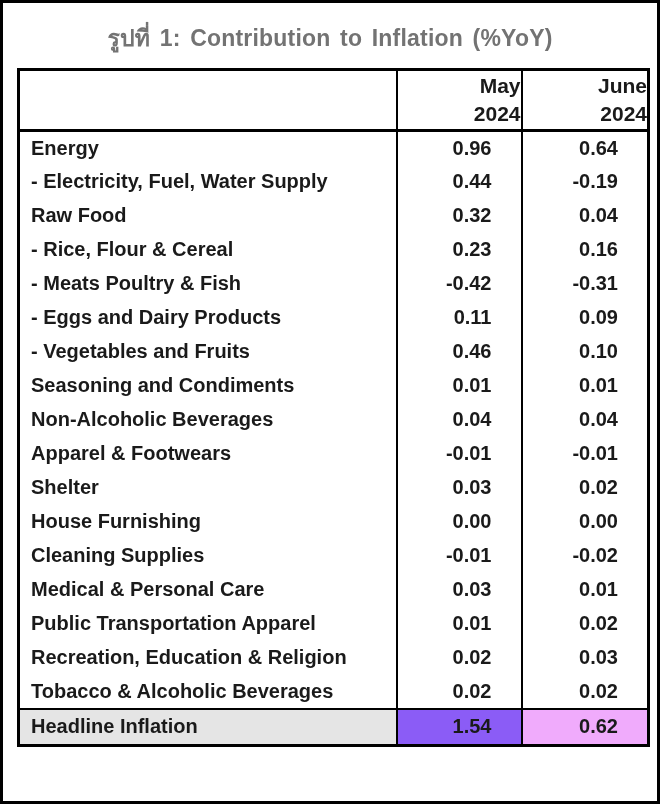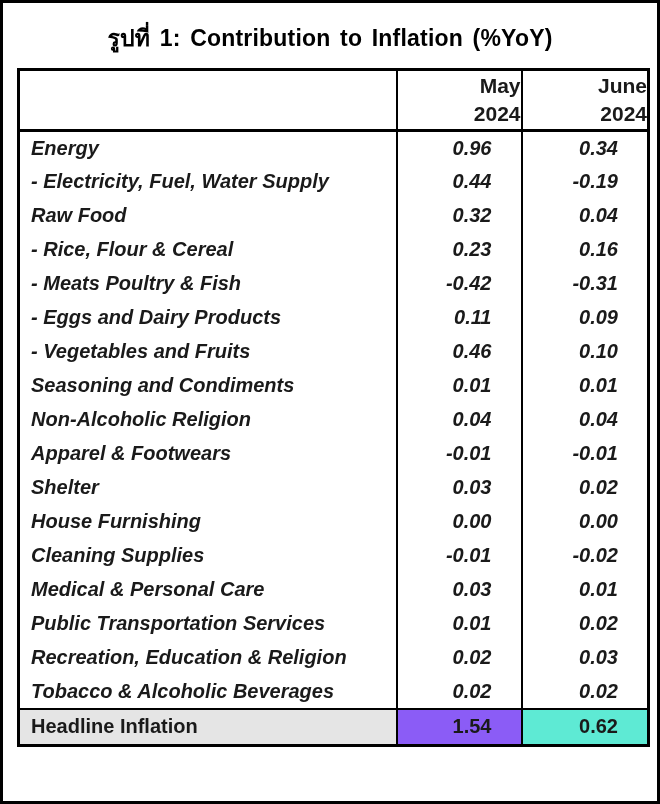--- a/index.html
+++ b/index.html
@@ -12,21 +12,21 @@
     font-family: "Liberation Sans", "DejaVu Sans", sans-serif;
     color: #1a1a1a;
     overflow: hidden;
     position: relative;
   }
   .page-title {
     margin-top: 17px;
     text-align: center;
     font-size: 23px;
     font-weight: 700;
-    color: #000000;
+    color: #737373;
     word-spacing: 3px;
     letter-spacing: 0.2px;
   }
   table.inflation-table {
     border-collapse: collapse;
     table-layout: fixed;
     width: 630px;
     margin: 12px 0 0 14px;
     border: 3px solid #000000;
   }
@@ -46,21 +46,20 @@
     font-size: 21px;
     font-weight: 600;
     line-height: 1.32;
     border-bottom: 3px solid #000000;
   }
   tbody td {
     height: 34px;
     font-size: 20px;
     font-weight: 600;
     vertical-align: middle;
-    font-style: italic;
   }
   .label-cell { text-align: left; padding-left: 11px; }
   .value-cell { text-align: right; padding-right: 29px; }
   tfoot td {
     height: 37px;
     font-size: 20px;
     font-weight: 700;
     vertical-align: middle;
     border-top: 2px solid #000000;
   }
@@ -87,21 +86,21 @@
         <th>
           <div>June</div>
           <div>2024</div>
         </th>
       </tr>
     </thead>
     <tbody>
         <tr>
           <td class="label-cell">Energy</td>
           <td class="value-cell">0.96</td>
-          <td class="value-cell">0.34</td>
+          <td class="value-cell">0.64</td>
         </tr>
         <tr>
           <td class="label-cell">- Electricity, Fuel, Water Supply</td>
           <td class="value-cell">0.44</td>
           <td class="value-cell">-0.19</td>
         </tr>
         <tr>
           <td class="label-cell">Raw Food</td>
           <td class="value-cell">0.32</td>
           <td class="value-cell">0.04</td>
@@ -125,21 +124,21 @@
           <td class="label-cell">- Vegetables and Fruits</td>
           <td class="value-cell">0.46</td>
           <td class="value-cell">0.10</td>
         </tr>
         <tr>
           <td class="label-cell">Seasoning and Condiments</td>
           <td class="value-cell">0.01</td>
           <td class="value-cell">0.01</td>
         </tr>
         <tr>
-          <td class="label-cell">Non-Alcoholic Religion</td>
+          <td class="label-cell">Non-Alcoholic Beverages</td>
           <td class="value-cell">0.04</td>
           <td class="value-cell">0.04</td>
         </tr>
         <tr>
           <td class="label-cell">Apparel &amp; Footwears</td>
           <td class="value-cell">-0.01</td>
           <td class="value-cell">-0.01</td>
         </tr>
         <tr>
           <td class="label-cell">Shelter</td>
@@ -155,36 +154,36 @@
           <td class="label-cell">Cleaning Supplies</td>
           <td class="value-cell">-0.01</td>
           <td class="value-cell">-0.02</td>
         </tr>
         <tr>
           <td class="label-cell">Medical &amp; Personal Care</td>
           <td class="value-cell">0.03</td>
           <td class="value-cell">0.01</td>
         </tr>
         <tr>
-          <td class="label-cell">Public Transportation Services</td>
+          <td class="label-cell">Public Transportation Apparel</td>
           <td class="value-cell">0.01</td>
           <td class="value-cell">0.02</td>
         </tr>
         <tr>
           <td class="label-cell">Recreation, Education &amp; Religion</td>
           <td class="value-cell">0.02</td>
           <td class="value-cell">0.03</td>
         </tr>
         <tr>
           <td class="label-cell">Tobacco &amp; Alcoholic Beverages</td>
           <td class="value-cell">0.02</td>
           <td class="value-cell">0.02</td>
         </tr>
       </tbody>
     <tfoot>
       <tr>
         <td class="label-cell" style="background: #e5e5e5;">Headline Inflation</td>
         <td class="value-cell" style="background: #8b5cf6;">1.54</td>
-        <td class="value-cell" style="background: #5eead4;">0.62</td>
+        <td class="value-cell" style="background: #f0abfc;">0.62</td>
       </tr>
     </tfoot>
   </table>
 </div>
 
 </body></html>

